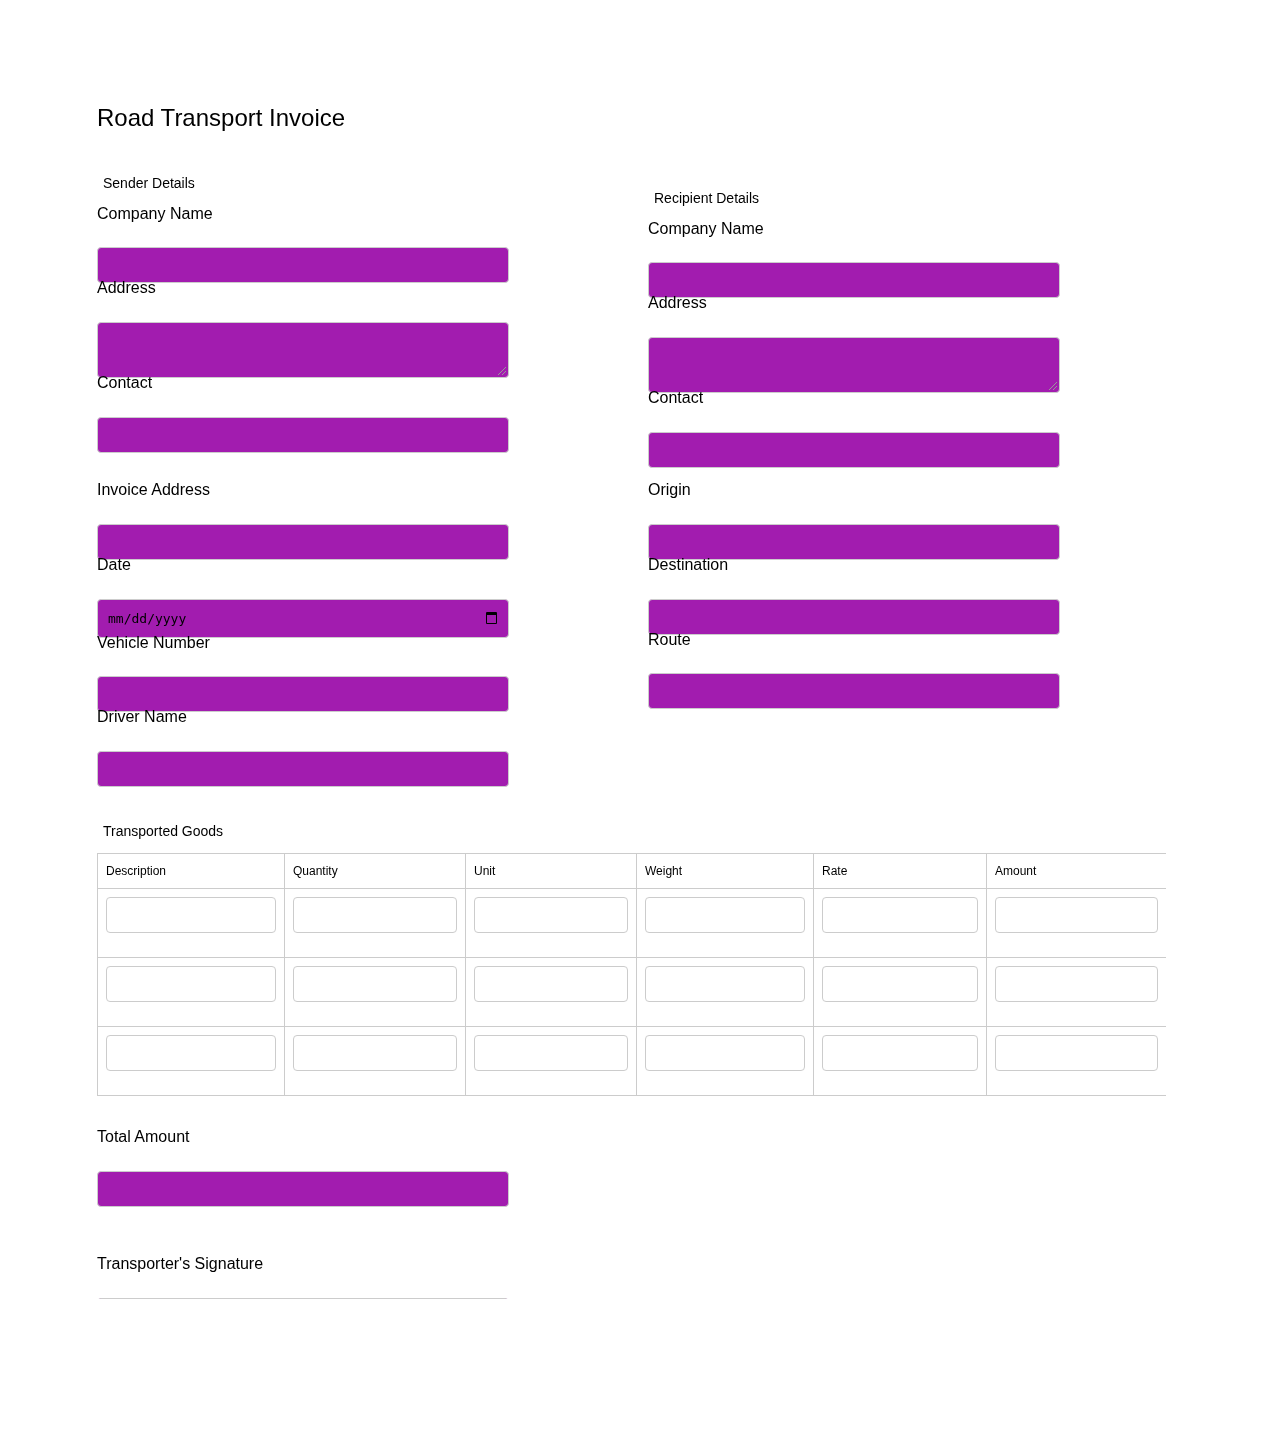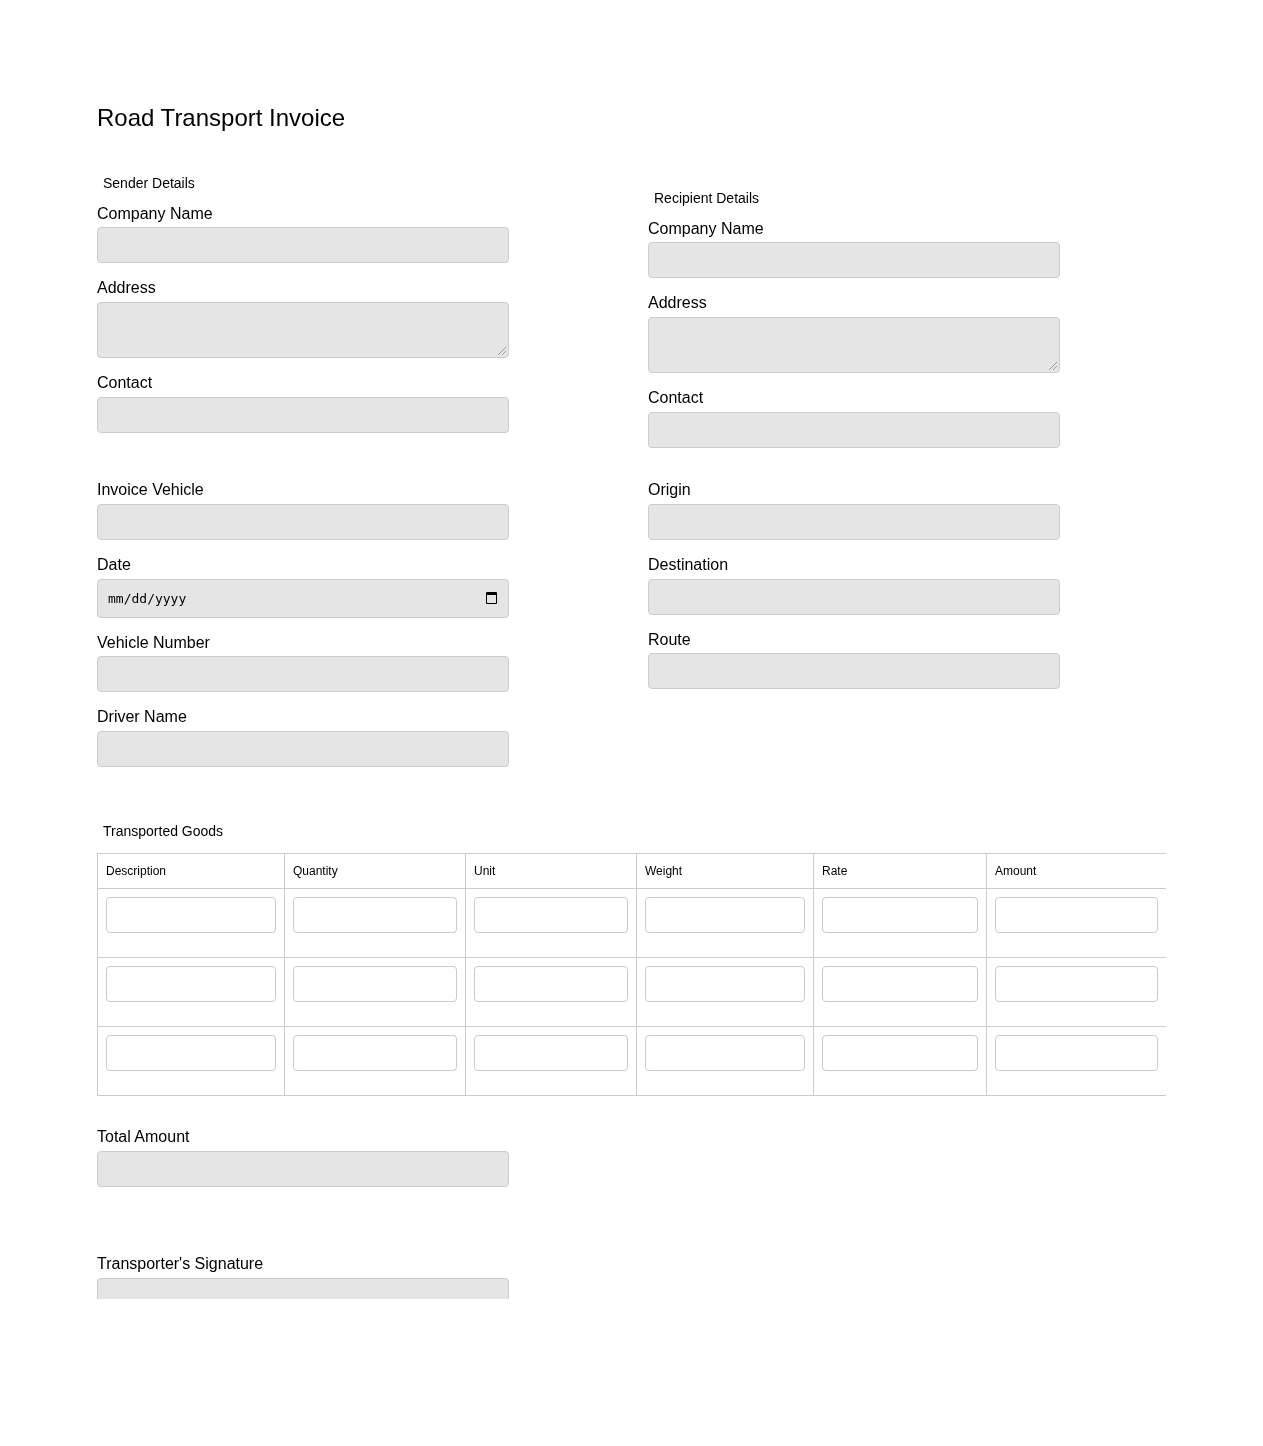--- a/index.html
+++ b/index.html
@@ -20,22 +20,22 @@
   .col.left { left: 0; }
   .col.right { left: 551px; }
   h2 {
     margin: 6px; font-size: 14px; font-weight: normal; line-height: 22px;
   }
   label {
     display: block; font-size: 16px; line-height: 18px; margin: 0;
   }
   .input, .textarea, .date {
     box-sizing: border-box; width: 412px; border: 1px solid #cccccc;
-    border-radius: 4px; background: #e5e5e5; display: block;
-    font-family: "Liberation Sans", sans-serif; font-size: 14px;
+    border-radius: 4px; background: #a21caf; display: block;
+    font-family: "Liberation Sans", sans-serif; font-size: 14px; margin-top: 20px;
   }
   .input { height: 36px; }
   .textarea { height: 56px; position: relative; }
   .textarea .grip {
     position: absolute; right: 2px; bottom: 2px; width: 8px; height: 8px;
     background: linear-gradient(135deg, transparent 45%, #999 45%, #999 55%, transparent 55%, transparent 70%, #999 70%, #999 80%, transparent 80%);
   }
   .date { height: 39px; position: relative; }
   .date .ph {
     position: absolute; left: 10px; top: 11px;
@@ -85,21 +85,21 @@
     <div class="input abs" style="top:227px;"></div>
     <label class="abs" style="top:279px;">Address</label>
     <div class="textarea abs" style="top:302px;">
         <span class="grip"></span>
       </div>
     <label class="abs" style="top:374px;">Contact</label>
     <div class="input abs" style="top:397px;"></div>
   </div>
 
   <div class="col left" style="top:0;height:780px;">
-    <label class="abs" style="top:481px;">Invoice Vehicle</label>
+    <label class="abs" style="top:481px;">Invoice Address</label>
     <div class="input abs" style="top:504px;"></div>
     <label class="abs" style="top:556px;">Date</label>
     <div class="date abs" style="top:579px;">
       <span class="ph">mm/dd/yyyy</span>
       <span class="cal"></span>
     </div>
     <label class="abs" style="top:634px;">Vehicle Number</label>
     <div class="input abs" style="top:656px;"></div>
     <label class="abs" style="top:708px;">Driver Name</label>
     <div class="input abs" style="top:731px;"></div>

